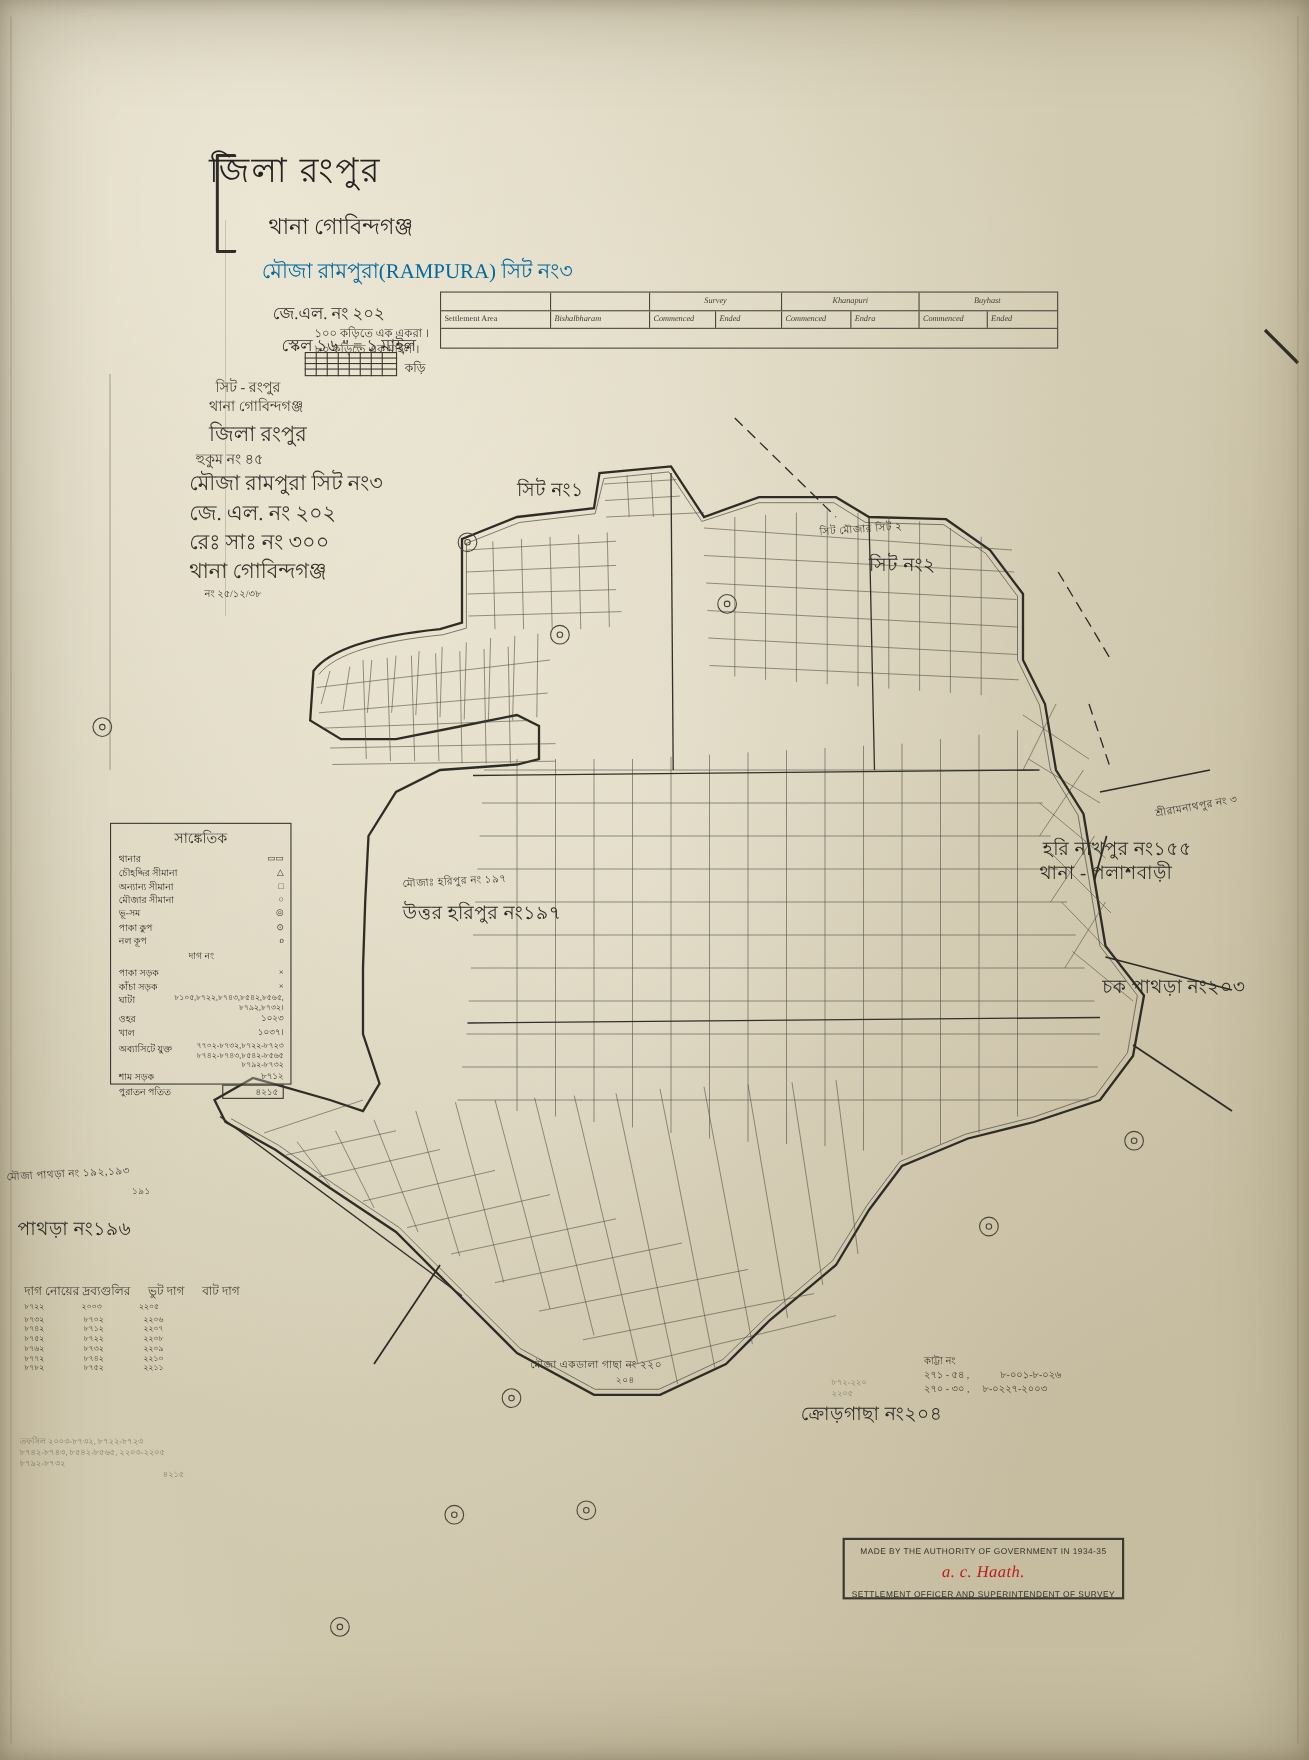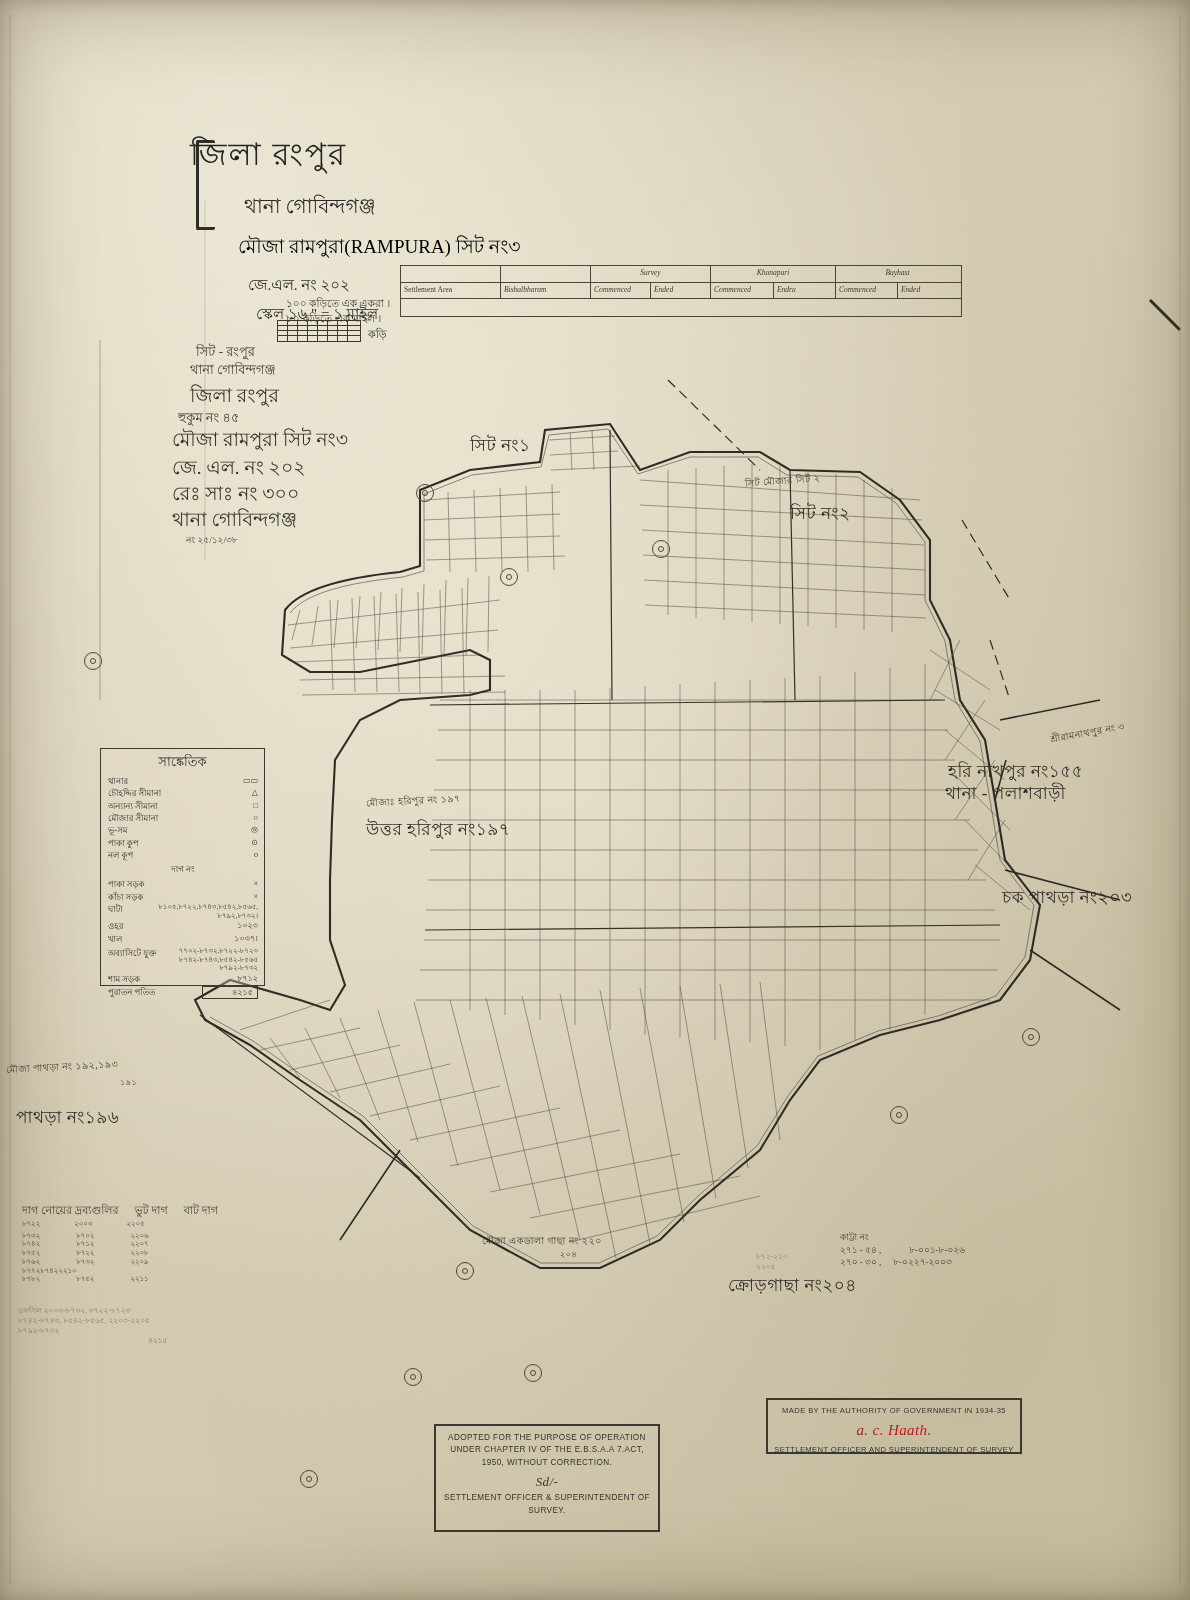--- a/index.html
+++ b/index.html
@@ -25,21 +25,21 @@
     box-shadow:inset 0 0 90px rgba(90,75,45,.40), inset 0 0 18px rgba(60,50,30,.30);
     pointer-events:none;
   }
   .sheet{position:absolute;inset:0;}
 
   
   .bn{font-family:"Liberation Serif", serif;color:#2b2a26;}
   .title-block{position:absolute;left:190px;top:130px;width:560px;}
   .t-district{font-size:31px;letter-spacing:2px;color:#24231f;}
   .t-thana{font-size:20px;margin-top:9px;margin-left:54px;color:#2b2a26;}
-  .t-mouza{font-size:19px;margin-top:8px;margin-left:48px;color:#000000;}
+  .t-mouza{font-size:19px;margin-top:8px;margin-left:48px;color:#0369a1;}
   .t-jl{font-size:15px;margin-top:9px;margin-left:58px;}
   .t-rev{font-size:15px;margin-top:4px;margin-left:12px;}
   .t-scale{font-size:15px;margin-top:4px;margin-left:66px;}
 
   .left-bracket{
     position:absolute;left:196px;top:140px;width:16px;height:84px;
     border-left:3px solid #2f2d28;border-top:3px solid #2f2d28;border-bottom:3px solid #2f2d28;
     border-radius:2px;
   }
 
@@ -315,21 +315,21 @@
   <div class="map-label bn" style="left:1002px;top:884px;">চক পাথড়া নং২০৩</div>
   <div class="map-label bn" style="left:366px;top:816px;">উত্তর হরিপুর নং১৯৭</div>
   <div class="map-label xs bn" style="left:366px;top:794px;transform:rotate(-3deg);">মৌজাঃ হরিপুর নং ১৯৭</div>
   <div class="map-label bn" style="left:16px;top:1104px;">পাথড়া নং১৯৬</div>
   <div class="map-label xs bn" style="left:6px;top:1060px;transform:rotate(-3deg);">মৌজা পাথড়া নং ১৯২,১৯৩</div>
   <div class="map-label xxs bn" style="left:120px;top:1076px;">১৯১</div>
   <div class="map-label bn" style="left:728px;top:1272px;">ক্রোড়গাছা নং২০৪</div>
   <div class="map-label xs bn" style="left:482px;top:1234px;">মৌজা একডালা গাছা নং ২২০</div>
   <div class="map-label xxs bn" style="left:560px;top:1248px;">২০৪</div>
 
-  <div class="tbl-small bn" style="left:22px;top:1168px;width:250px;margin-top:36px;">
+  <div class="tbl-small bn" style="left:22px;top:1168px;width:250px;">
     <div style="display:flex;gap:16px;font-size:11px;">
       <span>দাগ নোয়ের দ্রব্যগুলির</span>
       <span>ভুট দাগ</span>
       <span>বাট দাগ</span>
     </div>
     <div style="display:flex;gap:34px;margin-top:2px;">
       <span>৮৭২২</span>
       <span>২০০৩</span>
       <span>২২০৫</span>
     </div>
@@ -347,21 +347,21 @@
       <div style="display:flex;gap:36px;">
           <span>৮৭৫২</span>
           <span>৮৭২২</span>
           <span>২২০৮</span>
         </div>
       <div style="display:flex;gap:36px;">
           <span>৮৭৬২</span>
           <span>৮৭৩২</span>
           <span>২২০৯</span>
         </div>
-      <div style="display:flex;">
+      <div style="display:flex;gap:36px;">
           <span>৮৭৭২</span>
           <span>৮৭৪২</span>
           <span>২২১০</span>
         </div>
       <div style="display:flex;gap:36px;">
           <span>৮৭৮২</span>
           <span>৮৭৫২</span>
           <span>২২১১</span>
         </div>
     </div>
@@ -383,28 +383,20 @@
     <div>তফসিল ২০০৩-৮৭৩২, ৮৭২২-৮৭২৩</div>
     <div>৮৭৪২-৮৭৪৩, ৮৫৪২-৮৫৬৫, ২২০৩-২২০৫</div>
     <div>৮৭৯২-৮৭৩২</div>
     <div style="margin-left:130px;">৪২১৫</div>
   </div>
   <div class="bnote bn" style="left:756px;top:1252px;opacity:.5;">
     <div>৮৭২-২২০</div>
     <div>২২০৫</div>
   </div>
 
-  <div class="stamp stamp-a">
-    <div>ADOPTED FOR THE PURPOSE OF OPERATION</div>
-    <div>UNDER CHAPTER IV OF THE E.B.S.A.A 7.ACT,</div>
-    <div>1950, WITHOUT CORRECTION.</div>
-    <div class="sig">Sd/-</div>
-    <div>SETTLEMENT OFFICER &amp; SUPERINTENDENT OF</div>
-    <div>SURVEY.</div>
-  </div>
 
   <div class="stamp stamp-b">
     <div>MADE BY THE AUTHORITY OF GOVERNMENT IN  1934-35</div>
     <div class="sig">a. c. Haath.</div>
     <div>SETTLEMENT OFFICER AND SUPERINTENDENT OF SURVEY</div>
   </div>
 
 </div>
 <div class="edge-dark"></div>
 

